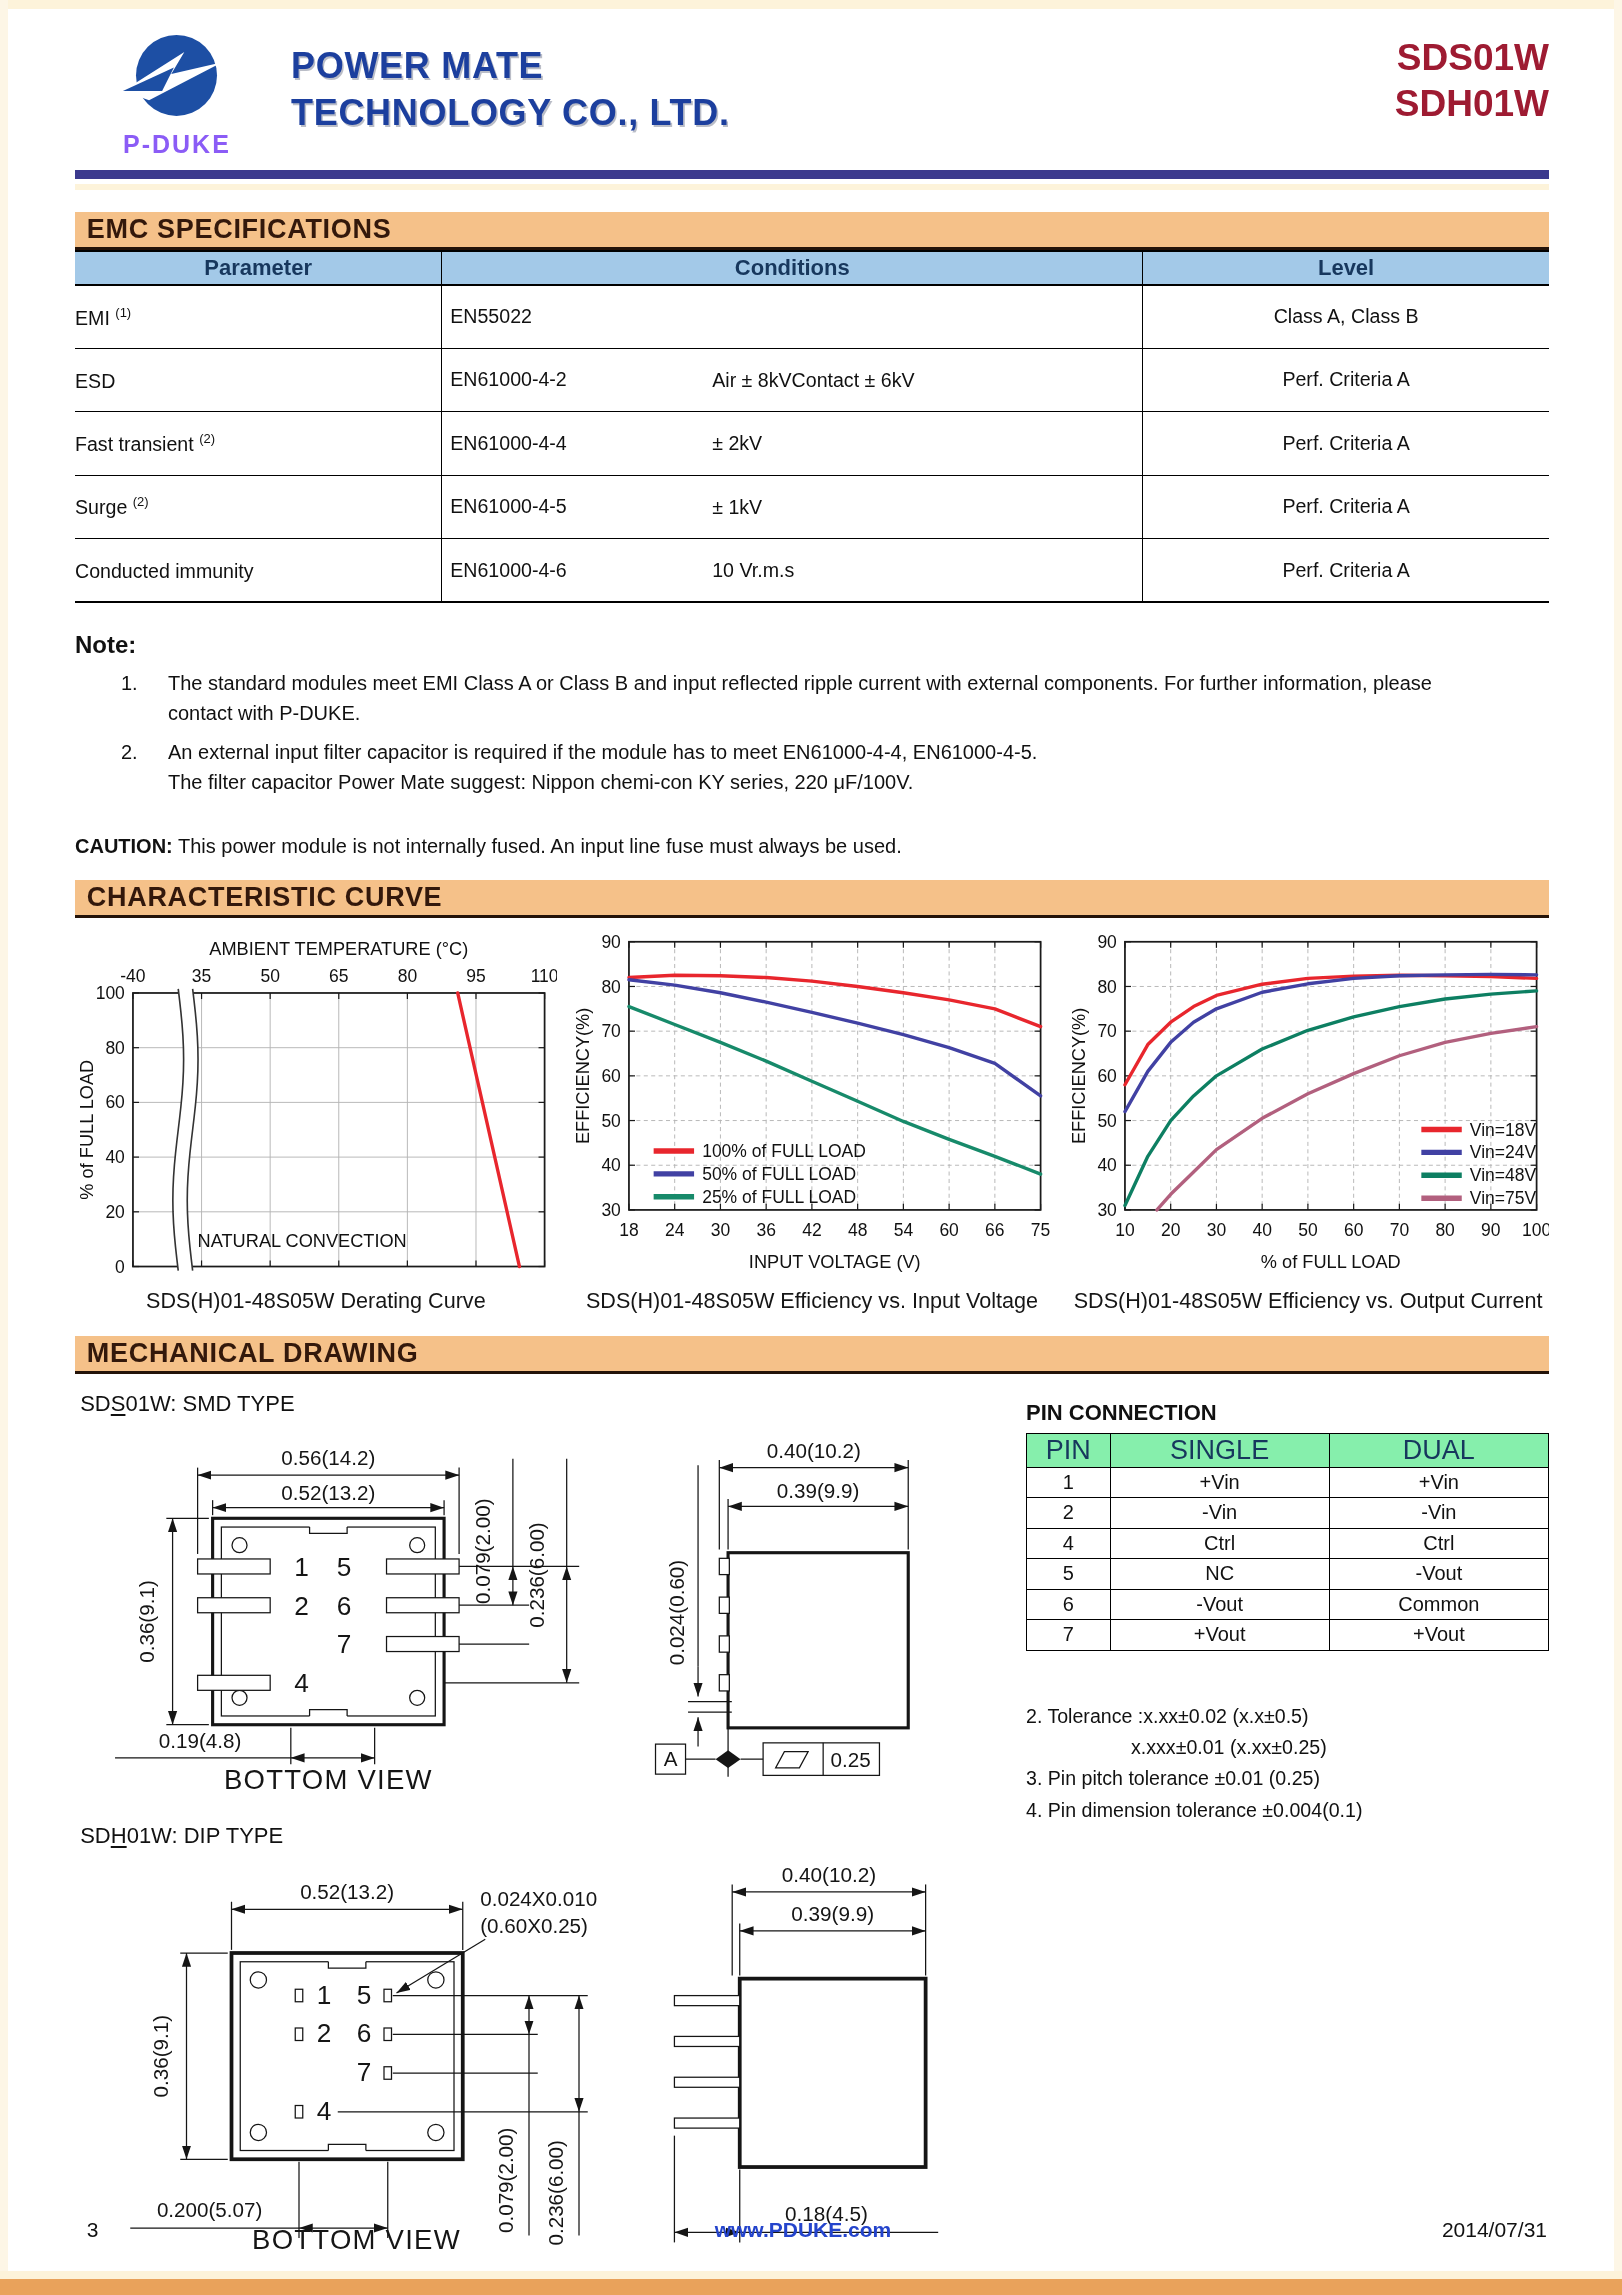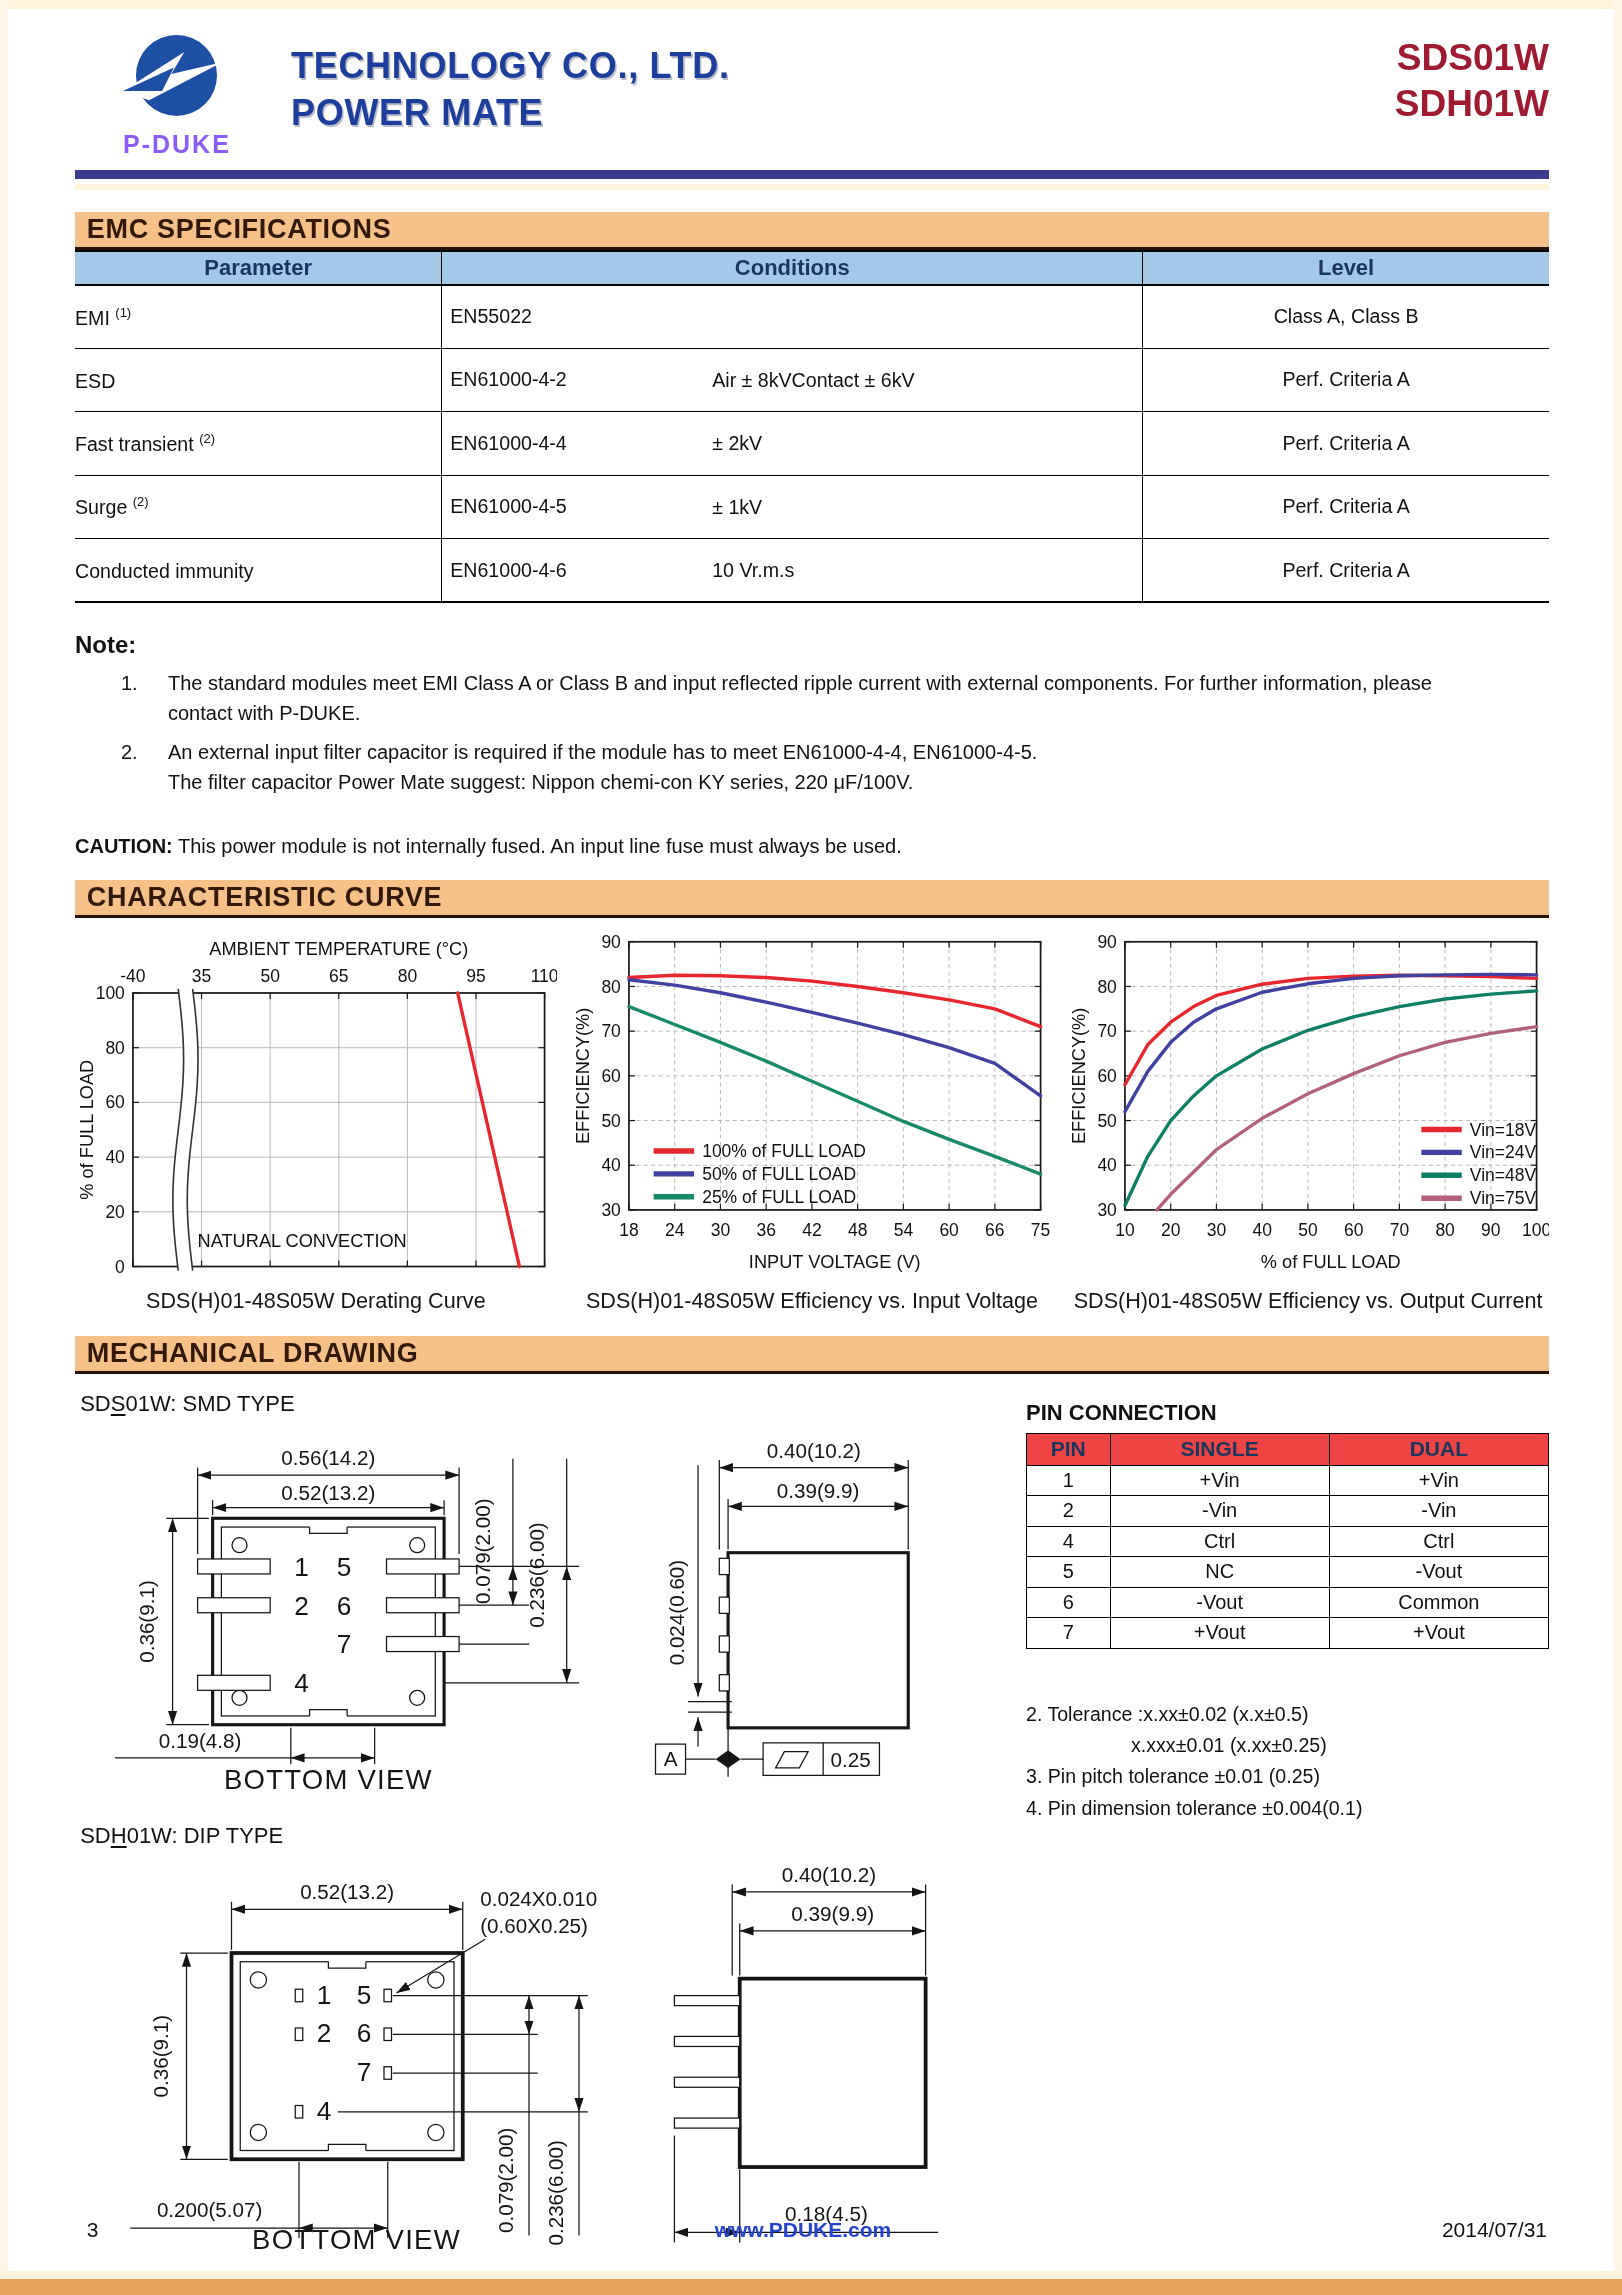--- a/index.html
+++ b/index.html
@@ -79,21 +79,21 @@
   .mech .dim{stroke:#151515;stroke-width:2;fill:none;marker-start:url(#mS);marker-end:url(#mE);}
   .mech .dimE{stroke:#151515;stroke-width:2;fill:none;marker-end:url(#mE);}
   .mech text{font-size:33px;fill:#151515;}
   .mech .pn{font-size:42px;}
   .mech .cap{font-size:44px;letter-spacing:2px;}
   .u{text-decoration:underline;text-underline-offset:3.3px;}
 
   .pincol{position:absolute;right:0;top:9.2px;width:523px;}
   .pin-title{font-size:22px;font-weight:bold;margin-bottom:6.5px;}
   table.pin{width:100%;border-collapse:collapse;font-size:20px;}
-  table.pin th{background:#ef4444;color:#17375d;font-size:21px;font-weight:bold;height:29px;border:1.3px solid #000;}
+  table.pin th{background:#86efac;color:#17375d;font-size:27px;font-weight:normal;height:29px;border:1.3px solid #000;}
   table.pin td{border:1.3px solid #000;text-align:center;height:27.5px;}
   table.pin .cpin{width:16%;} table.pin .csingle{width:42%;} table.pin .cdual{width:42%;}
   .dnotes{margin-top:50px;font-size:19.6px;line-height:1.6;}
   .dnotes .indent{padding-left:105px;}
 
   
   .footer{position:absolute;left:75px;right:75px;bottom:77px;font-size:21px;}
   .footer .pageno{position:absolute;left:11.8px;}
   .footer .site{position:absolute;left:0;right:16px;text-align:center;font-weight:bold;color:#2444cc;}
   .footer .date{position:absolute;right:0;}
@@ -125,22 +125,22 @@
     <div class="hdr">
       <div class="logo">
         <svg width="131" height="98" viewBox="0 0 200 150">
           <circle cx="100" cy="68" r="62" fill="#1d4fa4"></circle>
           <polygon points="18,92 112,32 92,66 170,48 58,106" fill="#ffffff"></polygon>
           <polygon points="18,92 96,56 78,92" fill="#1d4fa4"></polygon>
         </svg>
         <div class="logo-name">P-DUKE</div>
       </div>
       <div class="company">
+        <div>POWER MATE</div>
         <div>TECHNOLOGY CO., LTD.</div>
-        <div>POWER MATE</div>
       </div>
       <div class="titles">
         <div>SDS01W</div>
         <div>SDH01W</div>
       </div>
     </div>
     <div class="rule"></div>
     <div class="rule2"></div>
 
     <div class="secbar">EMC SPECIFICATIONS</div>

